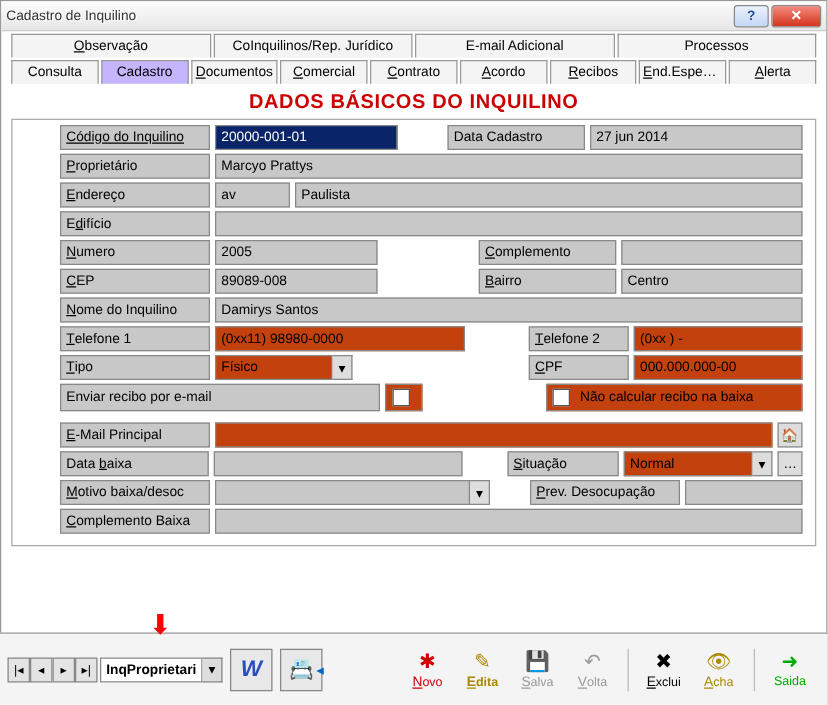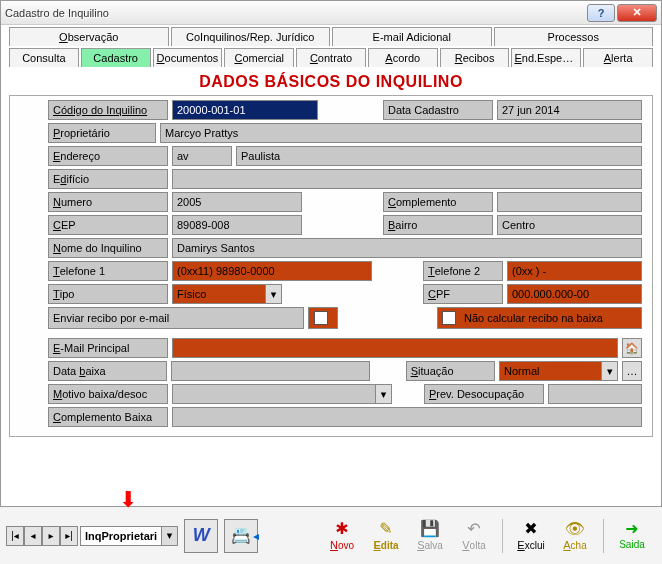--- a/index.html
+++ b/index.html
@@ -4,21 +4,21 @@
 <style>
 * { box-sizing: border-box; margin: 0; padding: 0; font-family: Tahoma, Arial, sans-serif; font-size: 11px; }
 body { background: #fff; width: 662px; height: 564px; overflow: hidden; border: 1px solid #999; }
 .titlebar { height: 24px; background: linear-gradient(#fdfdfd, #e6e6e6); display: flex; align-items: center; padding: 0 4px; border-bottom: 1px solid #ccc; }
 .titlebar-text { flex: 1; color: #333; text-shadow: 1px 1px #fff; }
 .tb-btn { width: 28px; height: 18px; border: 1px solid #8a8a8a; border-radius: 3px; margin-left: 2px; display: flex; align-items: center; justify-content: center; font-weight: bold; }
 .tb-help { background: linear-gradient(#eaf1fb,#c3d7f5); color:#2a4d8f;}
 .tb-close { background: linear-gradient(#f48a7e,#d4331d); color:#fff; width:40px;}
 .tabs-row { display: flex; padding: 2px 8px 0 8px; gap: 2px; }
 .tab { flex: 1; text-align: center; padding: 3px 2px; border: 1px solid #999; border-bottom: none; background: #f4f4f4; cursor: default; white-space:nowrap; overflow:hidden; text-overflow:ellipsis;}
-.tab.active { background: #86efac; font-weight:normal; }
+.tab.active { background: #c4b5fd; font-weight:normal; }
 .tab .ul { text-decoration: underline; }
 .sect-title { color: #c00; font-weight: bold; font-size: 16px; text-align: center; padding: 6px 0 4px; letter-spacing: 0.5px;}
 .form-area { padding: 4px 10px 6px 10px; border:1px solid #aaa; margin:0 8px; background:#fefefe;}
 .row { display: flex; gap: 4px; margin-bottom: 3px; align-items:stretch;}
 .lbl { background:#c8c8c8; border:1px solid #888; padding:3px 4px; min-height:20px; display:flex; align-items:center;margin-left:28px;}
 .lbl .ul { text-decoration: underline; }
 .fld { background:#c2410c; border:1px solid #888; padding:3px 4px; min-height:20px; display:flex; align-items:center;}
 .fld.gray { background:#c8c8c8; }
 .fld.sel { background:#0a246a; color:#fff; }
 .combo { display:flex;}
@@ -71,25 +71,25 @@
 
 <div class="form-area">
 
   <div class="row">
     <div class="lbl" style="width:120px">
         <span class="ul">Código do Inquilino</span>
       </div>
     <div class="fld sel" style="width:146px">20000-001-01</div>
     <div style="flex:1"></div>
     <div class="lbl" style="width:110px">Data Cadastro</div>
-    <div class="fld gray" style="width:145px">27 jun 2014</div>
-  </div>
-
-  <div class="row">
-    <div class="lbl" style="width:108px">
+    <div class="fld gray" style="width:170px">27 jun 2014</div>
+  </div>
+
+  <div class="row">
+    <div class="lbl" style="width:120px">
         <span><span class="ul">P</span><span>roprietário</span></span>
       </div>
     <div class="fld gray" style="flex:1">Marcyo Prattys</div>
   </div>
 
   <div class="row">
     <div class="lbl" style="width:120px">
         <span><span class="ul">E</span>ndereço</span>
       </div>
     <div class="fld gray" style="width:60px">av</div>

